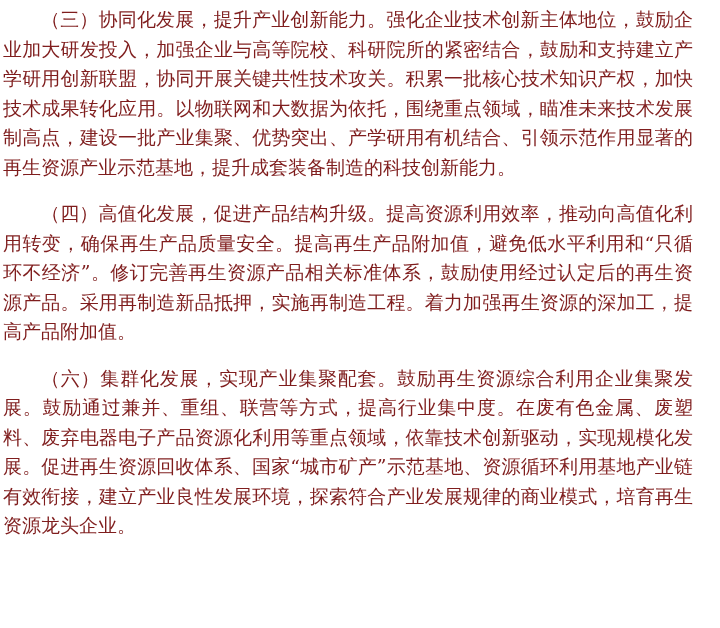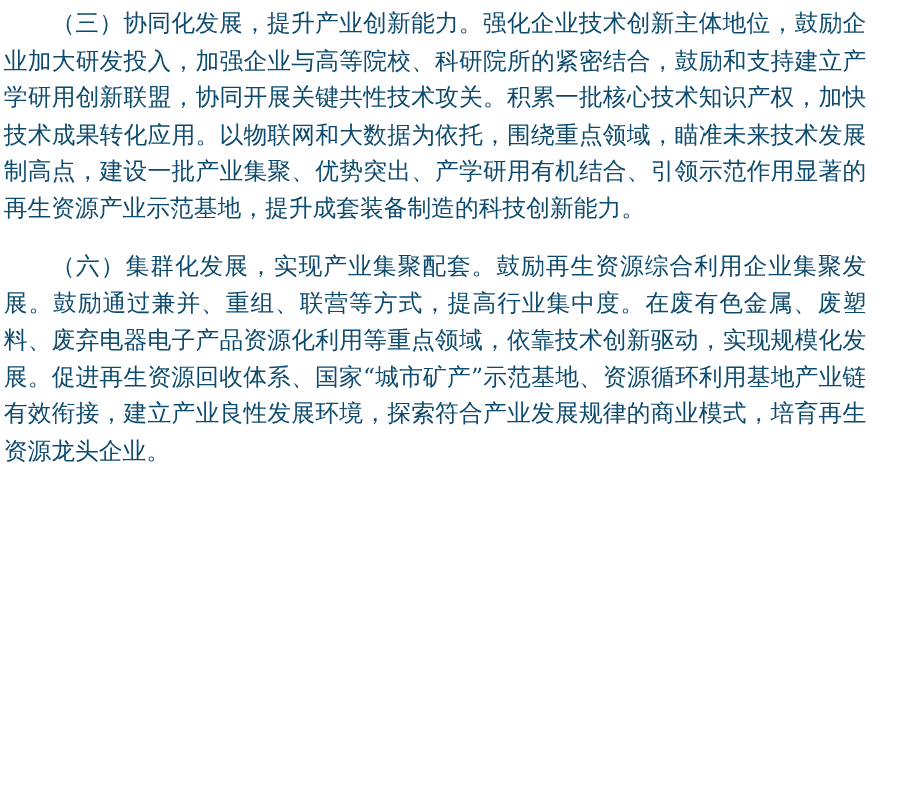--- a/index.html
+++ b/index.html
@@ -15,32 +15,33 @@
     overflow: hidden;
   }
   .doc {
     box-sizing: border-box;
     padding: 5px 27px 6px 3px;
   }
   .doc p {
     font-family: "DejaVu Serif", "Liberation Serif", serif;
     font-size: 19px;
     line-height: 29.5px;
-    color: #0c4a6e;
+    color: #7f1d1d;
     text-align: justify;
     text-justify: inter-ideograph;
     text-indent: 2em;
     margin: 0 0 17px 0;
     word-break: break-all;
   }
   .doc p:last-child {
     margin-bottom: 0;
   }
 </style>
 </head>
 <body>
 
 <div class="page">
   <div class="doc">
     <p>（三）协同化发展，提升产业创新能力。强化企业技术创新主体地位，鼓励企业加大研发投入，加强企业与高等院校、科研院所的紧密结合，鼓励和支持建立产学研用创新联盟，协同开展关键共性技术攻关。积累一批核心技术知识产权，加快技术成果转化应用。以物联网和大数据为依托，围绕重点领域，瞄准未来技术发展制高点，建设一批产业集聚、优势突出、产学研用有机结合、引领示范作用显著的再生资源产业示范基地，提升成套装备制造的科技创新能力。</p>
+    <p>（四）高值化发展，促进产品结构升级。提高资源利用效率，推动向高值化利用转变，确保再生产品质量安全。提高再生产品附加值，避免低水平利用和“只循环不经济”。修订完善再生资源产品相关标准体系，鼓励使用经过认定后的再生资源产品。采用再制造新品抵押，实施再制造工程。着力加强再生资源的深加工，提高产品附加值。</p>
     <p>（六）集群化发展，实现产业集聚配套。鼓励再生资源综合利用企业集聚发展。鼓励通过兼并、重组、联营等方式，提高行业集中度。在废有色金属、废塑料、废弃电器电子产品资源化利用等重点领域，依靠技术创新驱动，实现规模化发展。促进再生资源回收体系、国家“城市矿产”示范基地、资源循环利用基地产业链有效衔接，建立产业良性发展环境，探索符合产业发展规律的商业模式，培育再生资源龙头企业。</p>
   </div>
 </div>
 
 </body></html>

